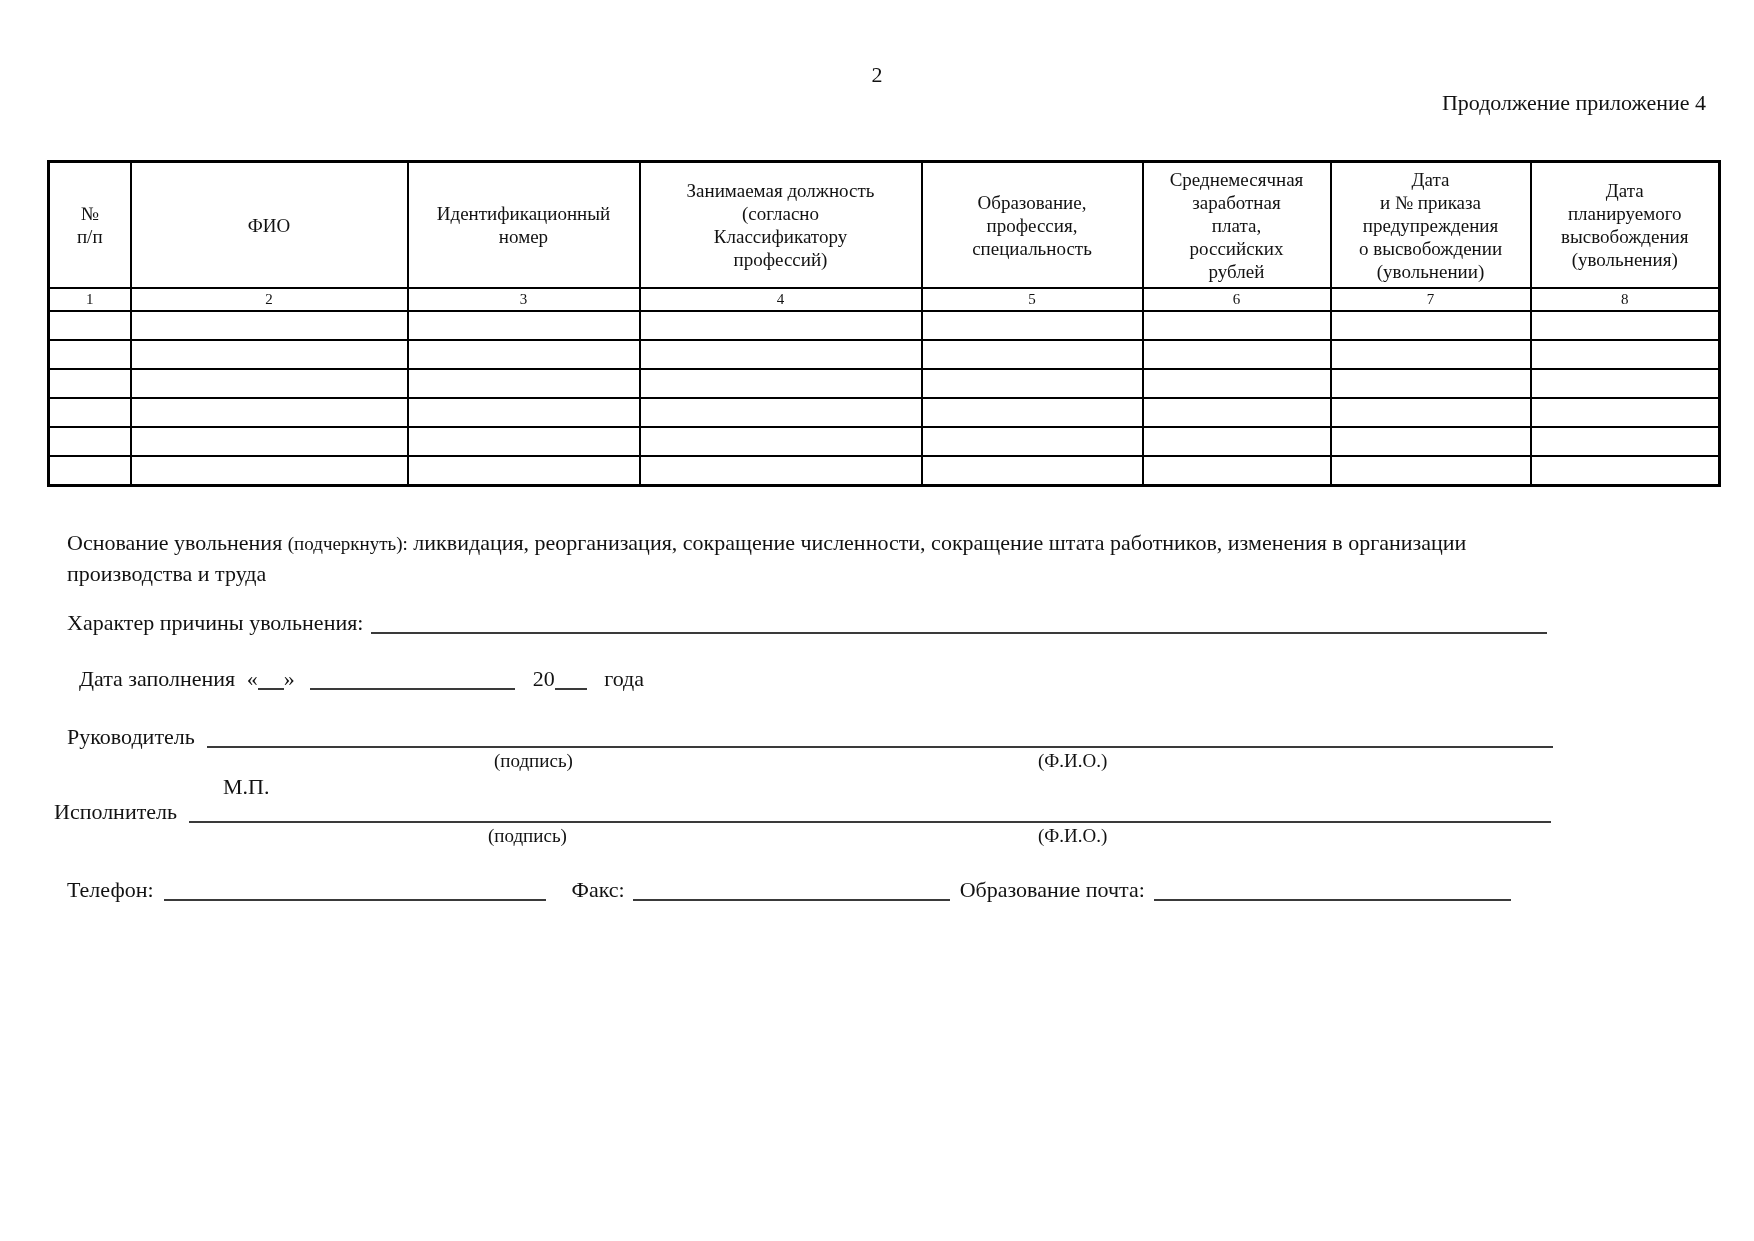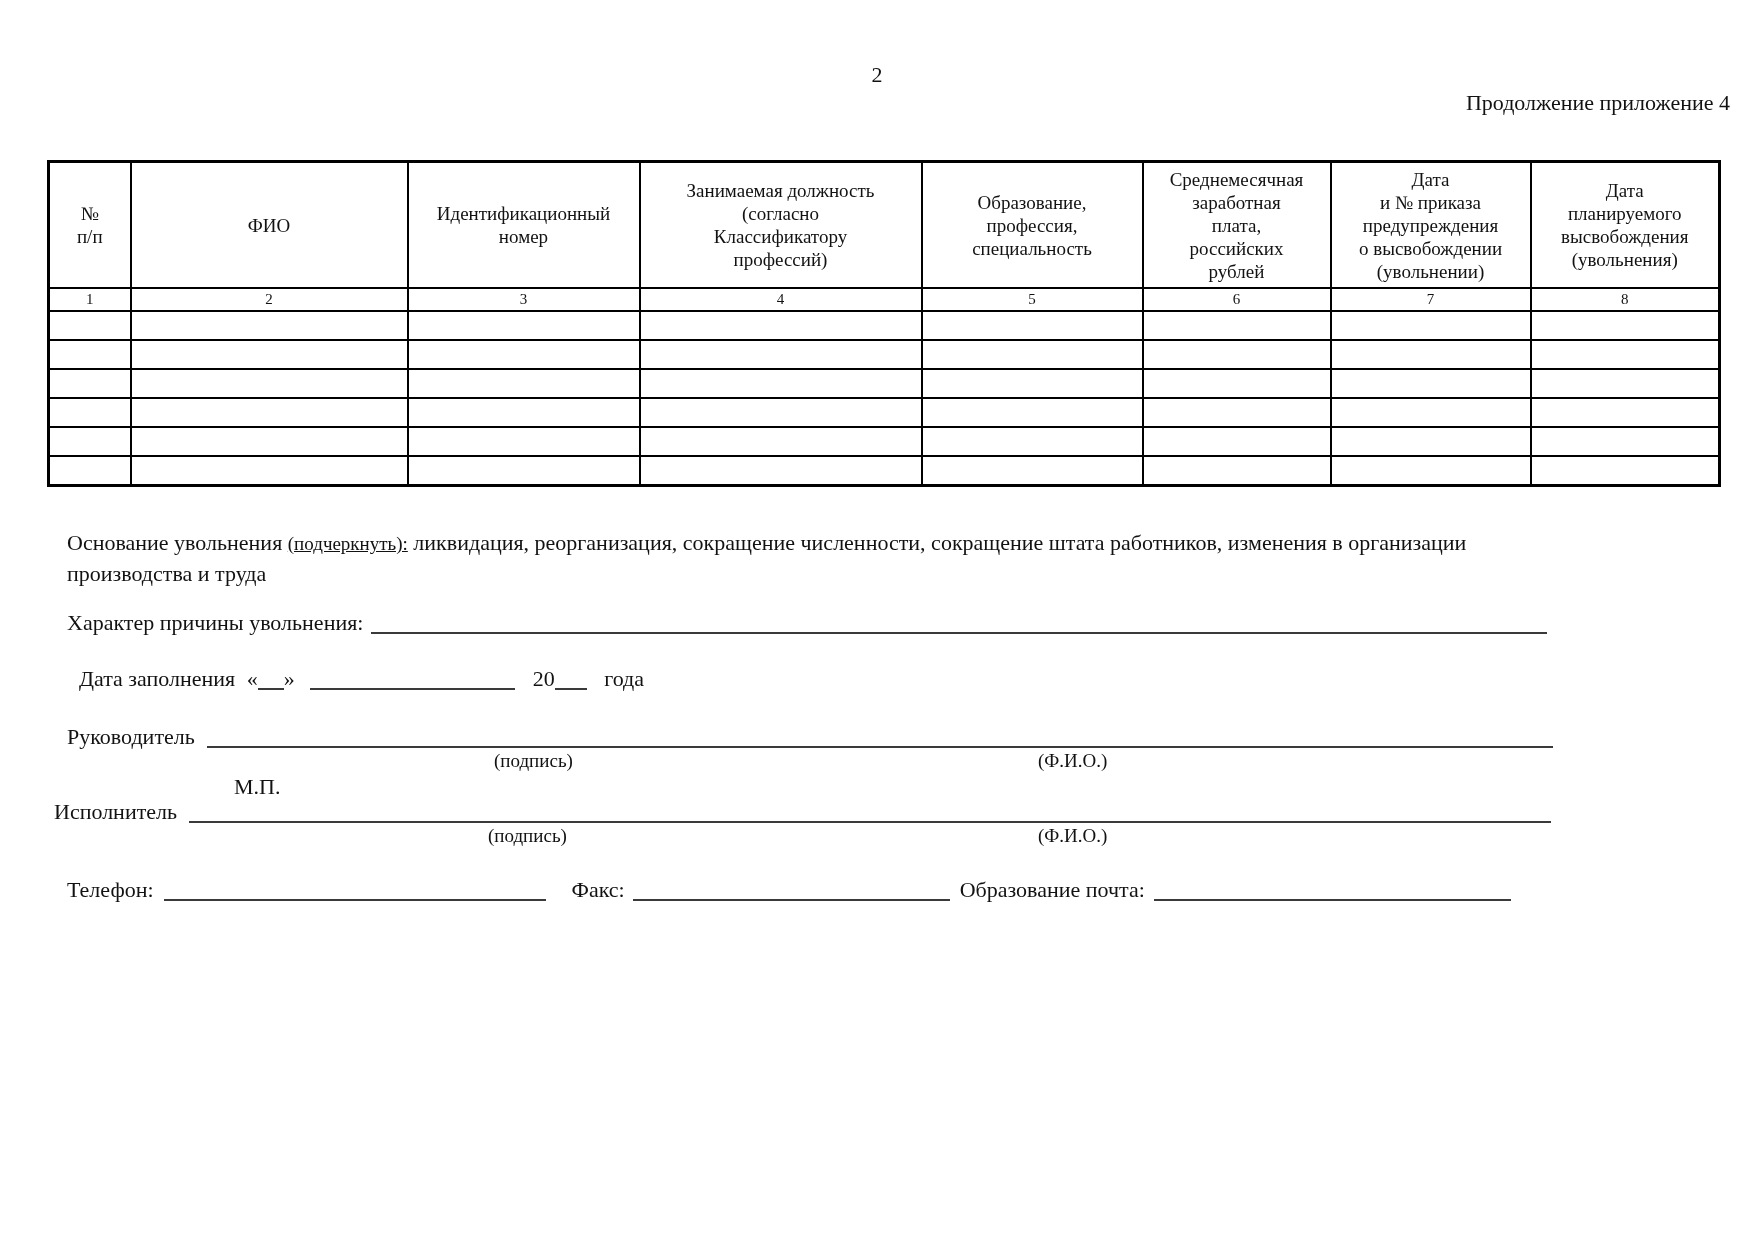--- a/index.html
+++ b/index.html
@@ -10,21 +10,21 @@
     color:#121212;
     font-family:"Liberation Serif", serif;
     overflow:hidden;
   }
   .page-number {
     position:absolute; top:62px; left:0; right:0;
     text-align:center; font-size:22px;
   }
   .continuation {
     position:absolute; top:90px; left:0; width:1706px;
-    text-align:right; font-size:22px;padding-left:24px;
+    text-align:right; font-size:22px;
   }
   table.roster {
     position:absolute; top:160px; left:47px;
     width:1671px;
     border-collapse:collapse; table-layout:fixed;
     border:3px solid #000;
   }
   table.roster th, table.roster td {
     border:2px solid #000;
     padding:0 4px;
@@ -40,21 +40,21 @@
     white-space:pre-line;
   }
   tr.numrow td {
     height:21px;
     font-size:15px;
     line-height:17px;
     padding:0;
   }
   tr.emptyrow td { height:27px; }
   .txt { font-size:22px; line-height:30px; }
-  .small-inline { font-size:19px;text-decoration:underline; }
+  .small-inline { font-size:19px; }
   .basis {
     position:absolute; top:528px; left:67px; width:1620px;
     white-space:pre-line;
   }
   .fill-row { position:absolute; display:flex; align-items:stretch; }
   .fill-row .blank {
     border-bottom:2px solid #3a3a3a;
     margin-bottom:4px;
   }
   .blank.grow { flex:1; }
@@ -75,21 +75,21 @@
   .head-row .blank, .executor-row .blank { margin-left:12px; }
   .executor-row { top:797px; left:54px; width:1497px; }
   .caption {
     position:absolute;
     font-size:19px;
   }
   .cap-sign-1 { top:750px; left:494px; }
   .cap-name-1 { top:750px; left:1038px; }
   .cap-sign-2 { top:825px; left:488px; }
   .cap-name-2 { top:825px; left:1038px; }
-  .stamp { position:absolute; top:772px; left:234px; }
+  .stamp { position:absolute; top:772px; left:223px; }
   .contacts-row { top:875px; left:67px; width:1444px; }
   .blank-phone { width:382px; margin-left:10px; }
   .fax-label { margin-left:26px; }
   .blank-fax { width:317px; margin-left:8px; }
   .email-label { margin-left:10px; }
   .blank-email { margin-left:9px; }
 </style>
 </head>
 <body>
 

